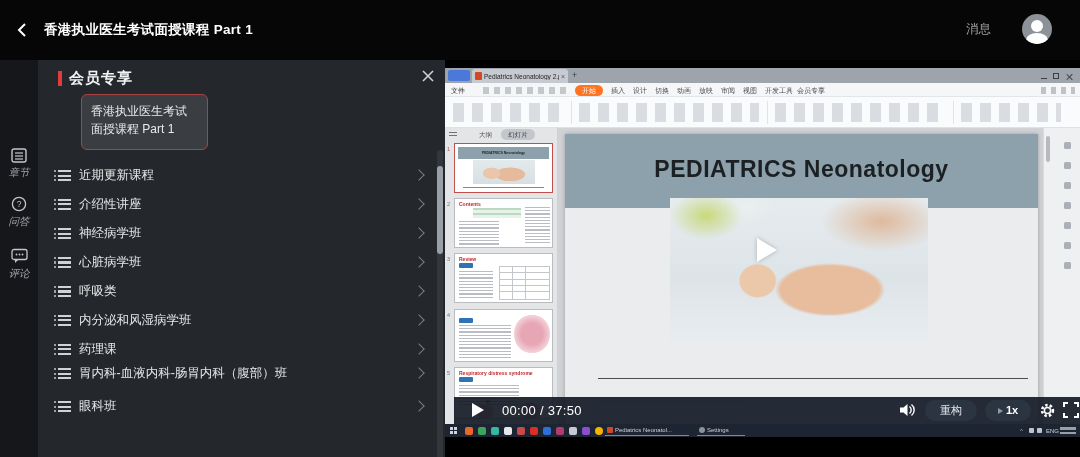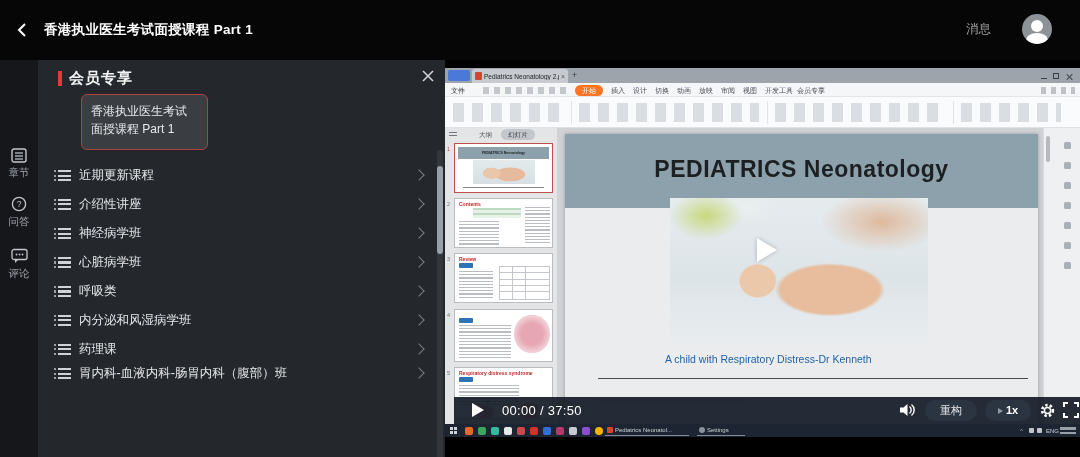--- a/index.html
+++ b/index.html
@@ -14,21 +14,21 @@
   #top-title { left:44px; top:21px; color:#fff; font-size:13.5px; font-weight:bold; letter-spacing:.3px; }
   #messages { left:966px; top:21px; color:#a3a3a3; font-size:12.5px; cursor:pointer; }
   #avatar { left:1022px; top:14px; width:30px; height:30px; border-radius:50%; background:#8d9299; overflow:hidden; }
   #avatar .head { position:absolute; left:9px; top:6px; width:12px; height:12px; border-radius:50%; background:#fff; }
   #avatar .body { position:absolute; left:4px; top:19px; width:22px; height:14px; border-radius:50% 50% 0 0; background:#fff; }
 
   
   #rail { left:0; top:60px; width:38px; height:397px; background:#15171b; z-index:30; }
   .rail-item { position:absolute; left:0; width:38px; text-align:center; color:#b9bcc1; cursor:pointer; }
   .rail-item svg { display:block; margin:0 auto 3px auto; }
-  .rail-label { font-size:10.5px; color:#9fa3a9; display:block; }
+  .rail-label { font-size:10.5px; color:#9fa3a9; display:block;font-style:italic; }
 
   
   #panel { left:38px; top:60px; width:407px; height:397px; background:#24282c; z-index:30; }
   #panel-accent { left:20px; top:11px; width:4px; height:15px; background:#e23b3b; }
   #panel-title { left:31px; top:9px; color:#f2f3f4; font-size:15px; font-weight:bold; letter-spacing:1px; }
   #panel-close { left:382px; top:8px; width:16px; height:16px; cursor:pointer; }
   #course-card { left:43px; top:34px; width:127px; height:56px; background:#3a3e43; border:1.5px solid #a94442;
                  border-radius:6px; color:#e9eaec; font-size:12px; line-height:1.5; padding:7px 9px; cursor:pointer; }
   .chap { position:absolute; left:0; width:407px; height:22px; cursor:pointer; }
   .chap-ico { position:absolute; left:20px; top:4px; width:13px; height:11px;
@@ -263,20 +263,25 @@
     <div class="chap" style="top:280px">
       <i class="chap-ico"></i>
       <span class="chap-label">药理课</span>
       <i class="chap-chev"></i>
     </div>
     <div class="chap" style="top:304px">
       <i class="chap-ico"></i>
       <span class="chap-label">胃内科-血液内科-肠胃内科（腹部）班</span>
       <i class="chap-chev"></i>
     </div>
+    <div class="chap" style="top:337px">
+      <i class="chap-ico"></i>
+      <span class="chap-label">眼科班</span>
+      <i class="chap-chev"></i>
+    </div>
 
     <div id="panel-scroll-track" class="abs"></div>
     <div id="panel-scroll-thumb" class="abs"></div>
   </div>
 
   <div id="video-area" class="abs">
 
     <div id="wps" class="abs">
 
       <div id="wps-tabbar" class="abs">
@@ -365,21 +370,20 @@
             <div class="t-pink" style="left:20px;top:36px;width:20px;height:16px"></div>
             <div class="t-pink" style="left:62px;top:34px;width:26px;height:18px"></div>
           </div>
         </div>
 
         <div id="slide" class="abs">
           <div id="slide-banner"></div>
           <div id="slide-title">PEDIATRICS Neonatology</div>
           <div id="slide-img"></div>
           <div id="slide-play"></div>
-          <div id="slide-caption">A child with Respiratory Distress-Dr Kenneth</div>
           <div id="slide-line"></div>
         </div>
 
         <svg id="cursor" class="abs" width="14" height="18" viewBox="0 0 10 14">
           <path d="M1,0 L1,11 L3.6,8.6 L5.4,12.6 L7.2,11.8 L5.4,7.9 L9,7.6 Z" fill="#fff" stroke="#222" stroke-width="0.8"></path>
         </svg>
 
         <div id="right-rail" class="abs">
           <div id="right-scroll"></div>
           <div class="rt-ico" style="top:14px"></div>

